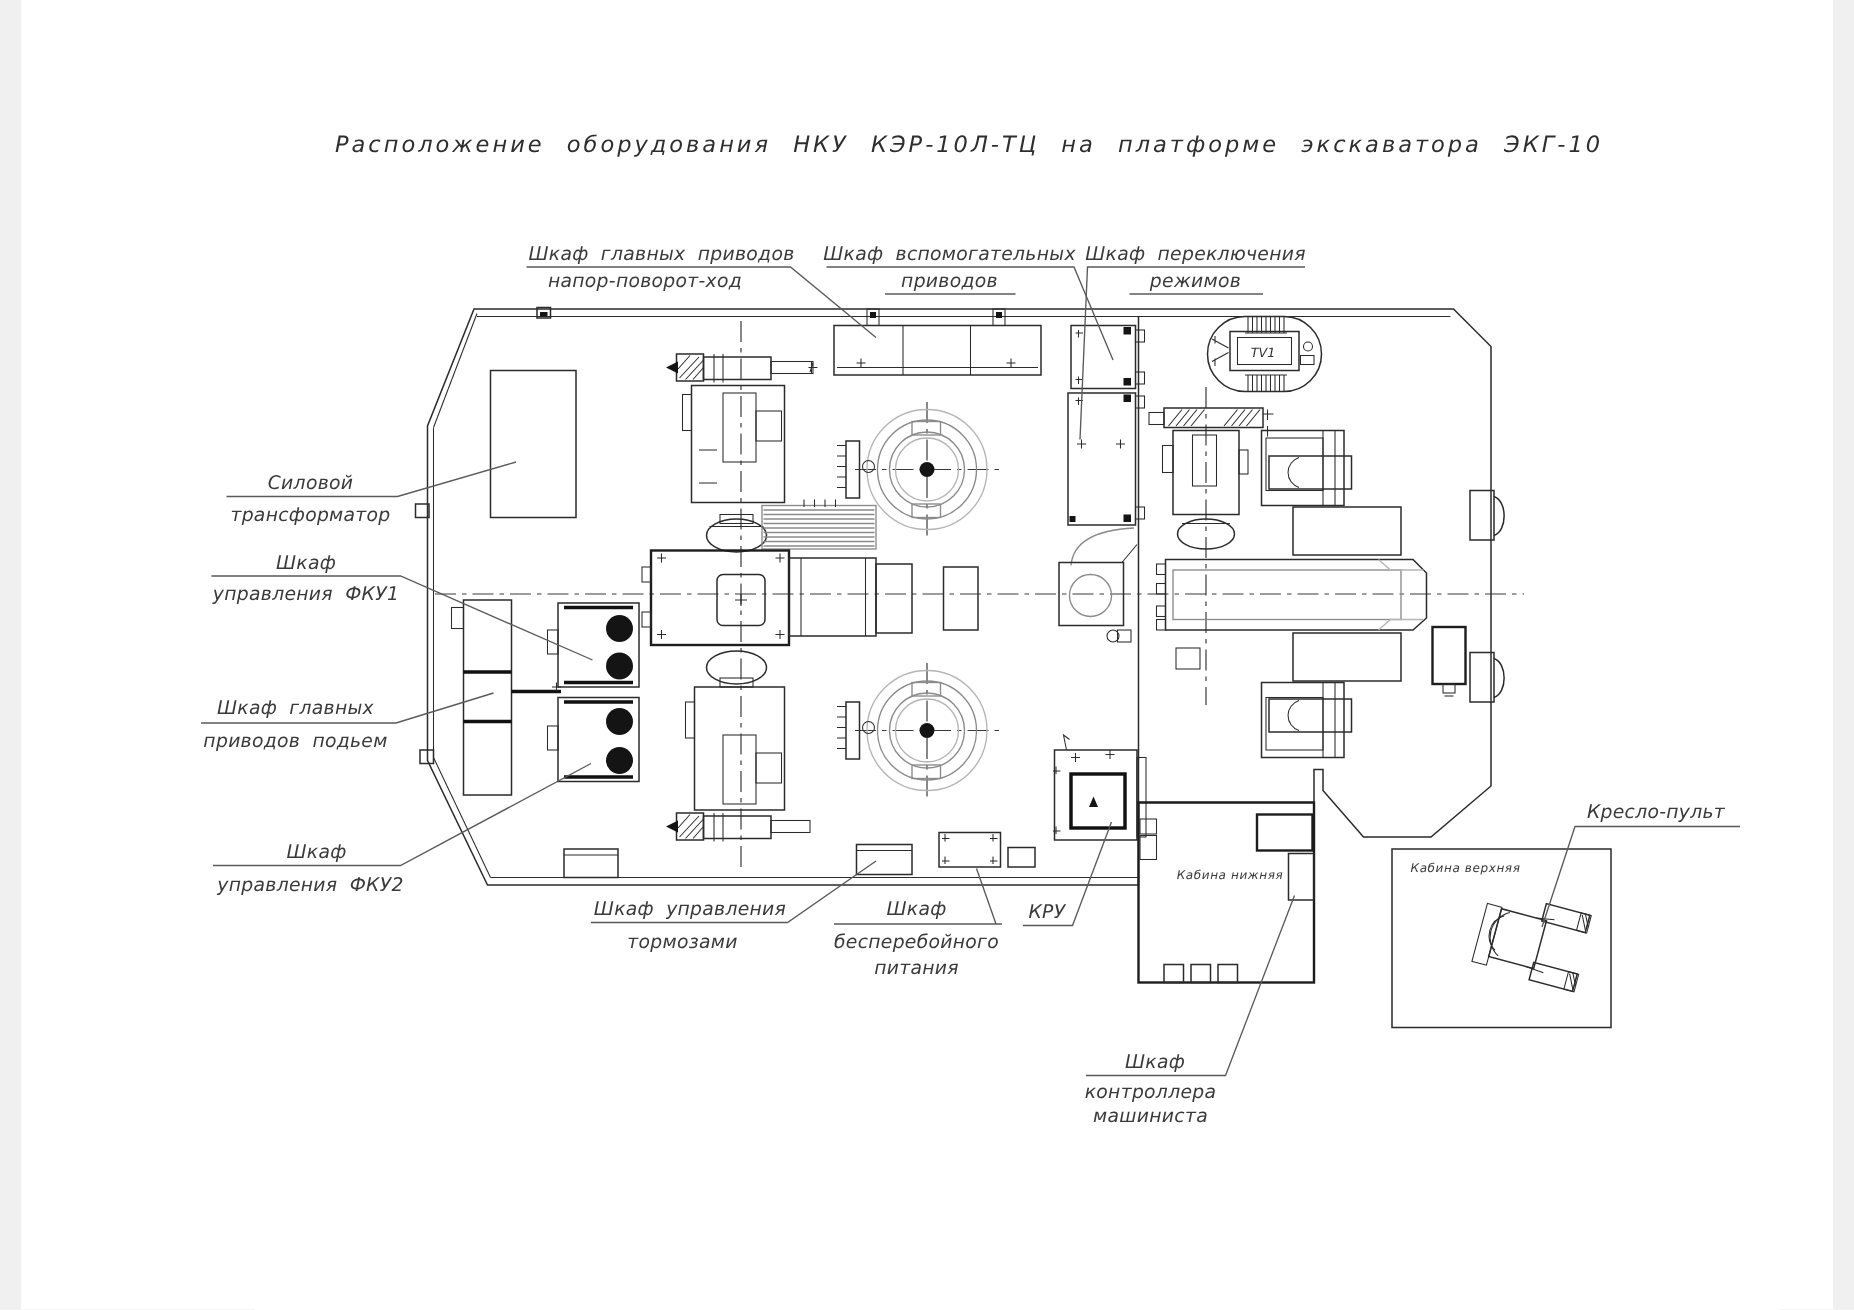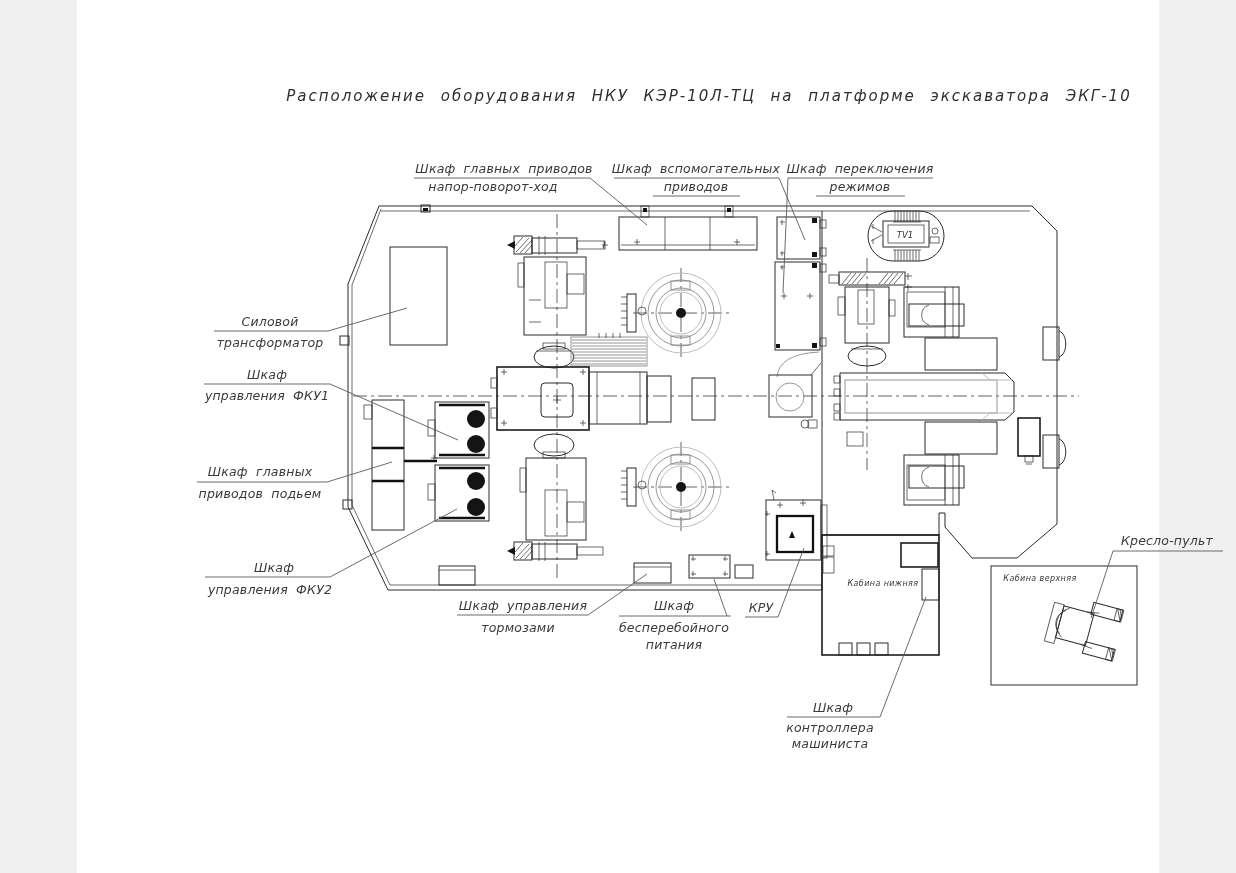--- a/index.html
+++ b/index.html
@@ -1,16 +1,16 @@
 <!DOCTYPE html>
 <html><head>
 <meta charset="utf-8">
 <style>
   html,body{margin:0;padding:0;background:#f0f0f0;}
-  .page{width:1082px;height:873px;background:#ffffff;position:relative;margin:0 auto;
+  .page{width:1208px;height:873px;background:#ffffff;position:relative;margin:0 auto;
         font-family:"DejaVu Sans",sans-serif;}
   svg{display:block;}
   
   .s1 {stroke:#2b2b2b;fill:none;stroke-width:1;}
   .st {stroke:#2b2b2b;fill:none;stroke-width:.7;}
   .s15{stroke:#1d1d1d;fill:none;stroke-width:1.6;}
   .s2 {stroke:#111;fill:none;stroke-width:2.3;}
   .sg {stroke:#8a8a8a;fill:none;stroke-width:.9;}
   .slg{stroke:#b5b5b5;fill:none;stroke-width:.9;}
   .cl {stroke:#3a3a3a;fill:none;stroke-width:.8;stroke-dasharray:14 4 3 4;}

